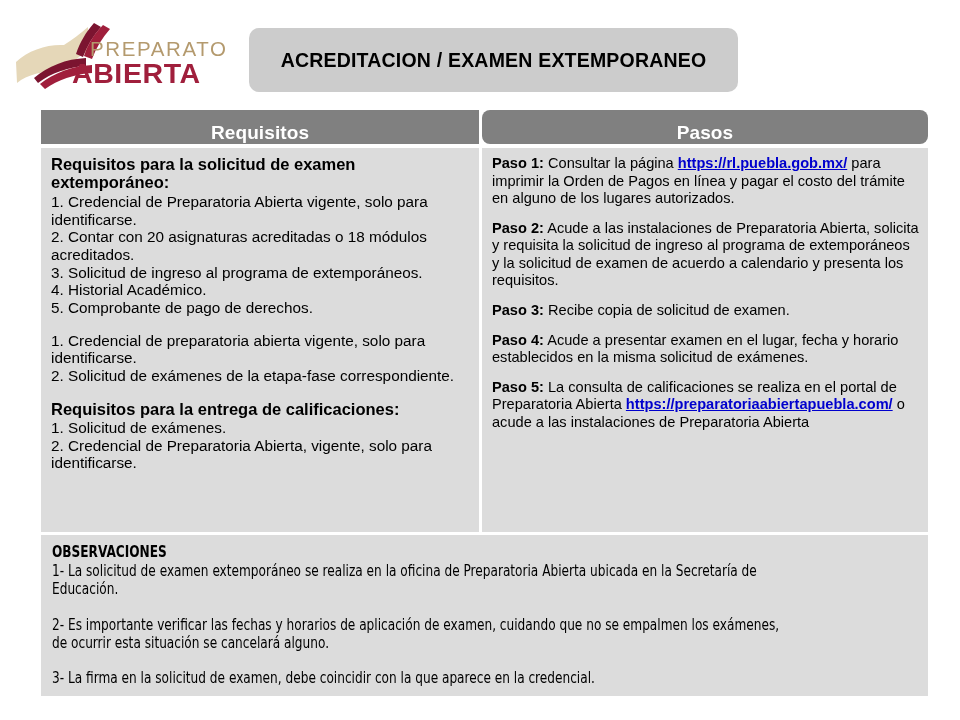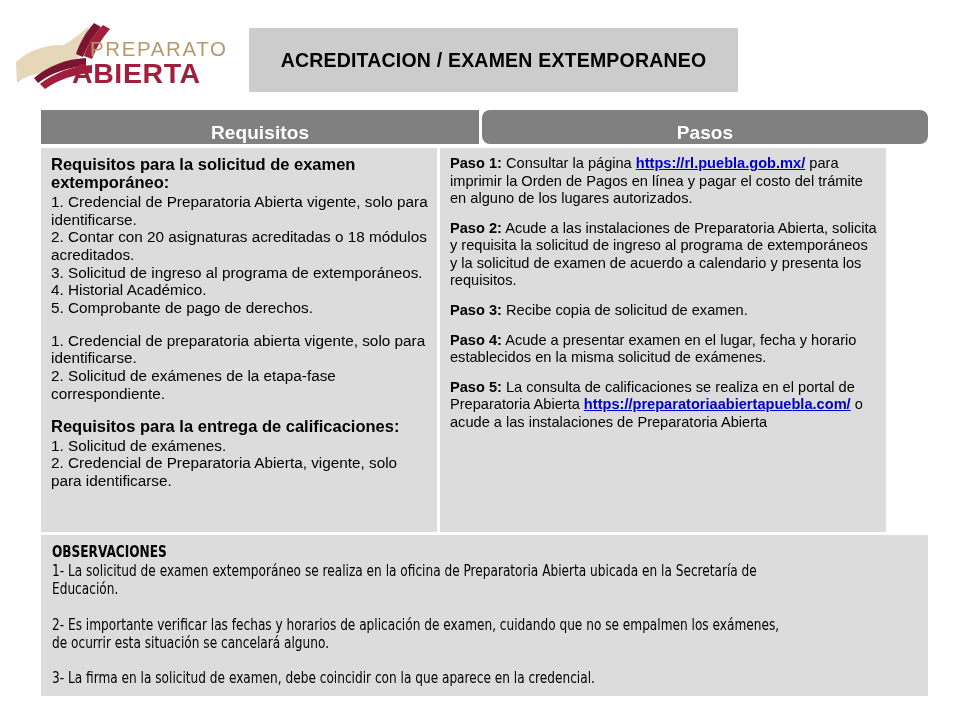--- a/index.html
+++ b/index.html
@@ -26,20 +26,21 @@
 
   
   #title-bar {
     position: absolute;
     left: 249px; top: 28px;
     width: 489px; height: 64px;
     background: #cccccc;
     display: flex;
     align-items: center;
     justify-content: center;
+    border-radius: 10px;
   }
   #title-text {
     font-size: 19.5px;
     font-weight: bold;
     color: #000000;
     letter-spacing: .2px;
     white-space: nowrap;
   }
 
   
@@ -70,21 +71,21 @@
     display: flex;
     gap: 3px;
     margin-top: 4px;
     height: 384px;
   }
   .td {
     background: #dcdcdc;
     padding: 7px 9px 6px 10px;
     overflow: hidden;
   }
-  .td-left  { width: 396px; }
+  .td-left  { width: 438px; }
   .td-right { width: 446px; }
 
   .obs-row {
     margin-top: 3px;
     background: #dcdcdc;
     width: 887px;
     height: 161px;
     padding: 8px 10px 6px 11px;
     overflow: hidden;
   }

